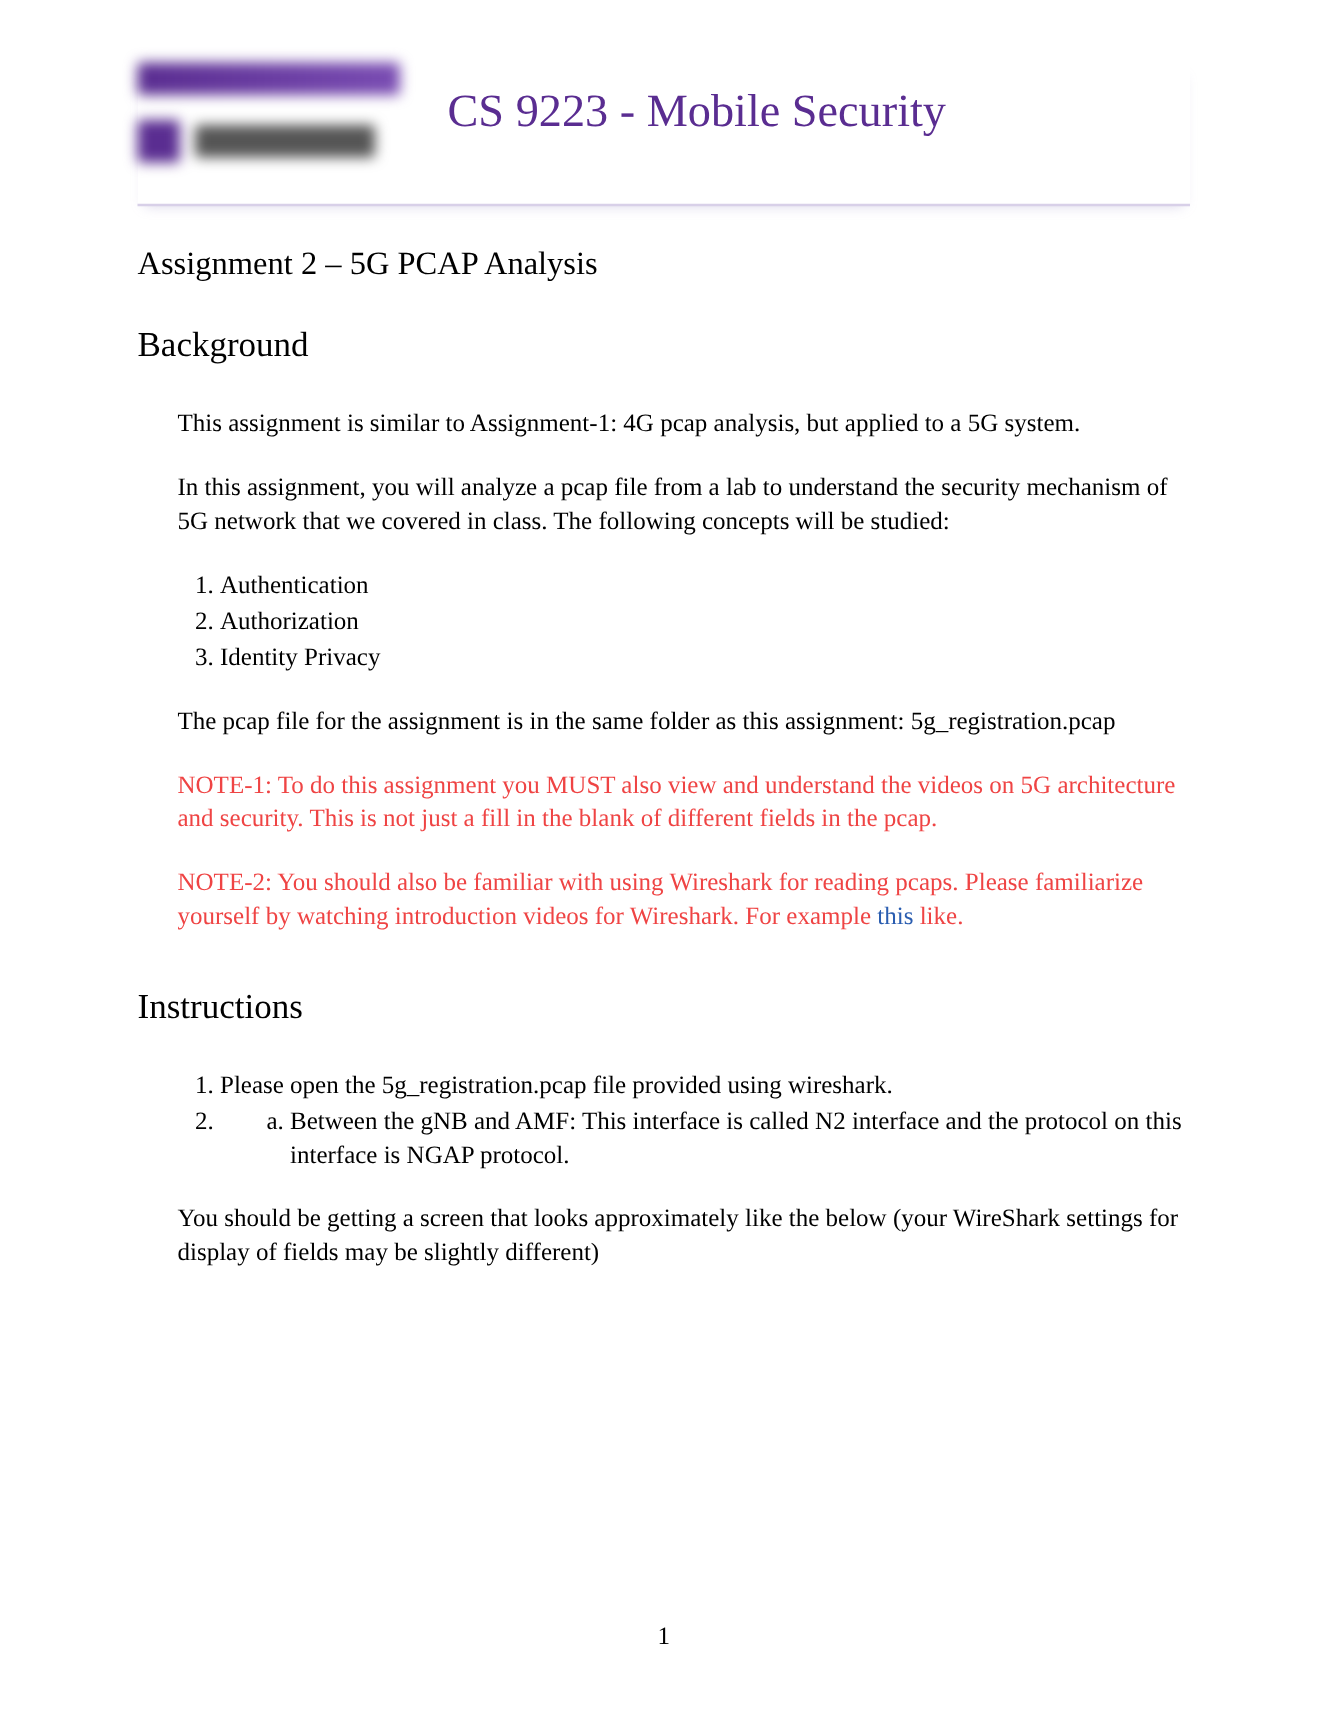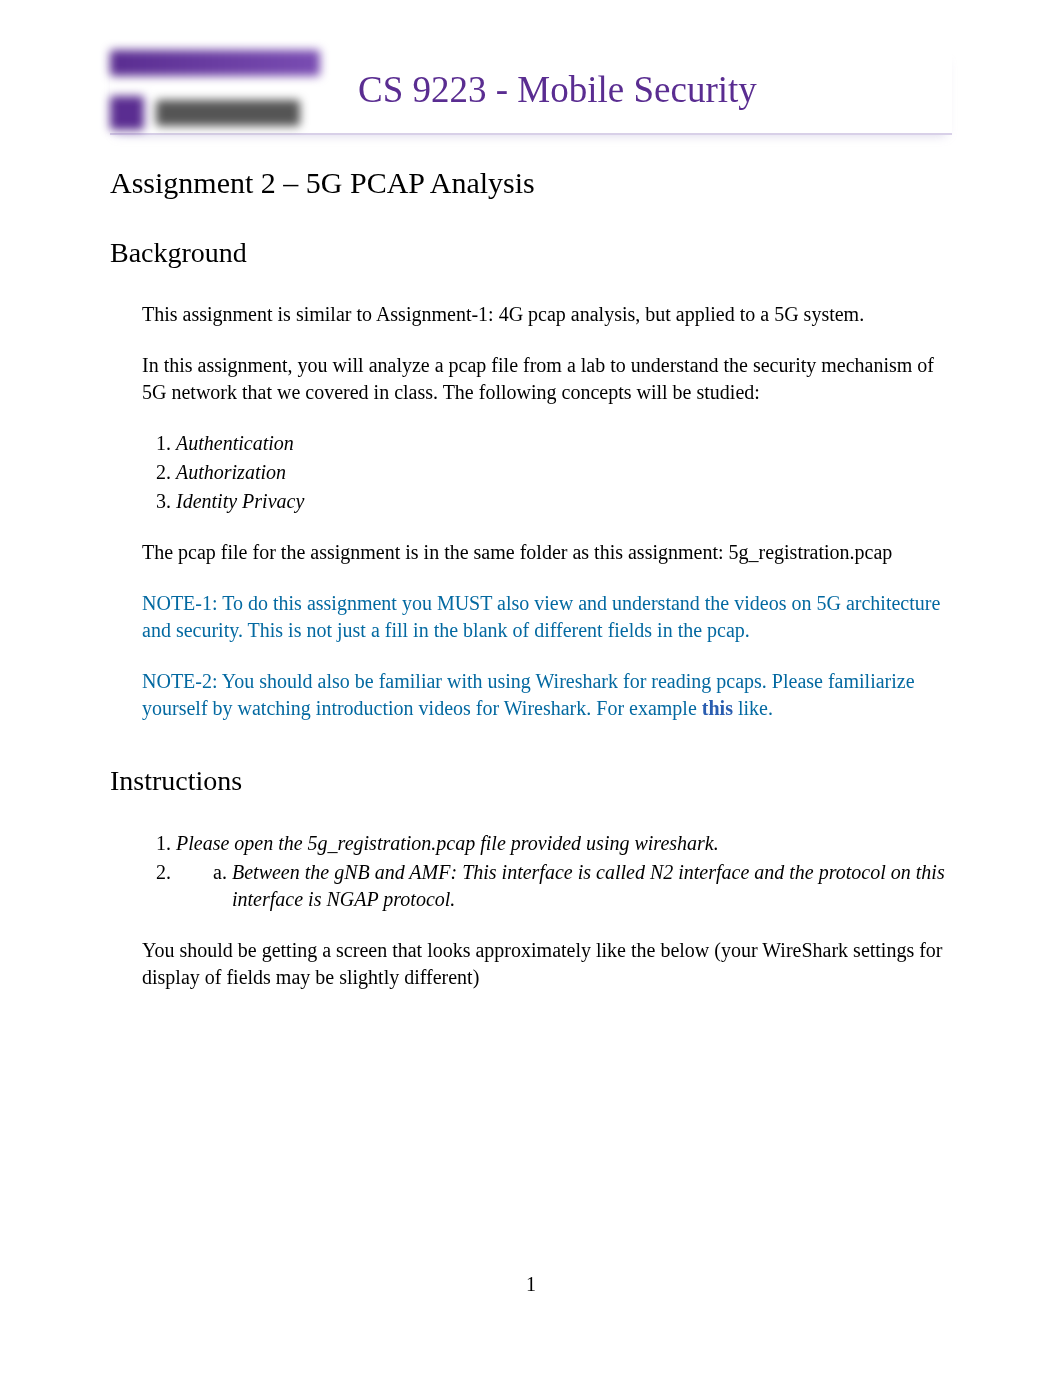--- a/index.html
+++ b/index.html
@@ -14,21 +14,21 @@
       padding: 50px 110px 60px 110px;
       color: #000;
       font-size: 20px;
       line-height: 1.35;
     }
     .header {
       display: flex;
       align-items: center;
       gap: 20px;
       border-bottom: 2px solid #d8d0e8;
-      padding-bottom: 3px;
+      padding-bottom: 33px;
       margin-bottom: 28px;
       box-shadow: 0 6px 10px -6px rgba(160,150,200,0.4);
     }
     .logo-area {
       display: flex;
       flex-direction: column;
       gap: 20px;
       filter: blur(5px);
     }
     .logo-line-1 {
@@ -54,21 +54,21 @@
       height: 26px;
       border-radius: 3px;
     }
     .course-title {
       font-size: 37px;
       color: #5a2d91;
       font-weight: normal;
       margin-left: 18px;
     }
     .assignment-title {
-      font-size: 30px;
+      font-size: 26px;
       margin-bottom: 30px;
       font-weight: normal;
     }
     .section-heading {
       font-size: 28px;
       margin-top: 26px;
       margin-bottom: 30px;
       font-weight: normal;
     }
     .para {
@@ -83,35 +83,33 @@
       margin-bottom: 2px;
     }
     .nested-list {
       padding-left: 56px;
       list-style-type: lower-alpha;
     }
     .nested-list li {
       margin-bottom: 2px;
     }
     .note-text {
-      color: #0369a1;
+      color: #ef4444;
     }
     .link-text {
       color: #2a5db0;
       text-decoration: none;
-      font-weight: bold;
     }
     .page-number {
       text-align: center;
       margin-top: 280px;
       font-size: 20px;
     }
     .list-item-text {
       display: inline;
-      font-style: italic;
     }
   </style>
 </head>
 <body>
 
 <div class="header">
   <div class="logo-area">
     <div class="logo-line-1"></div>
     <div class="logo-line-2">
       <div class="logo-square"></div>

